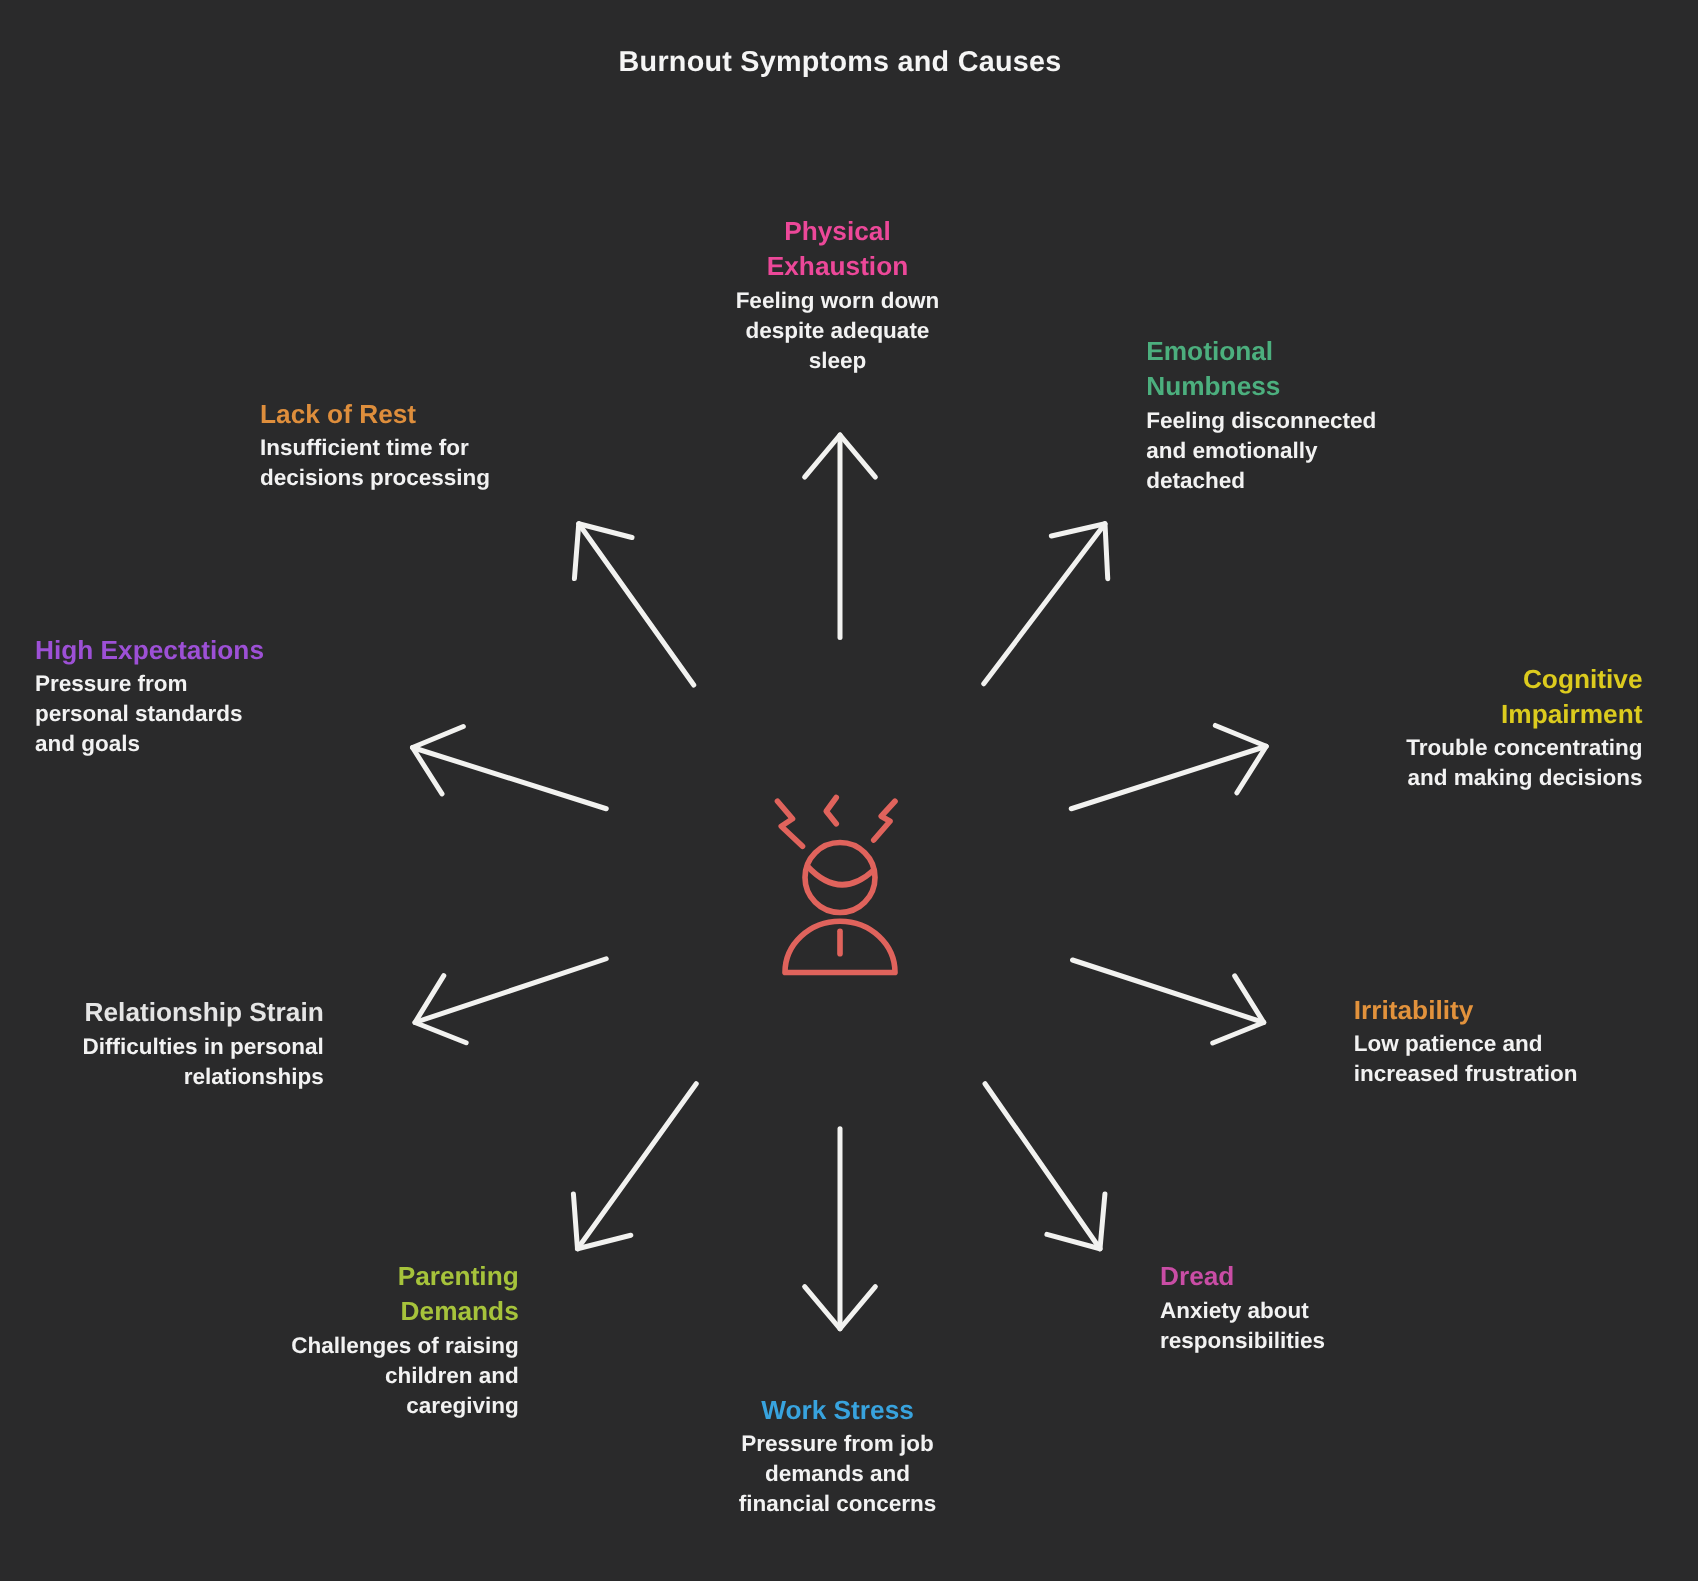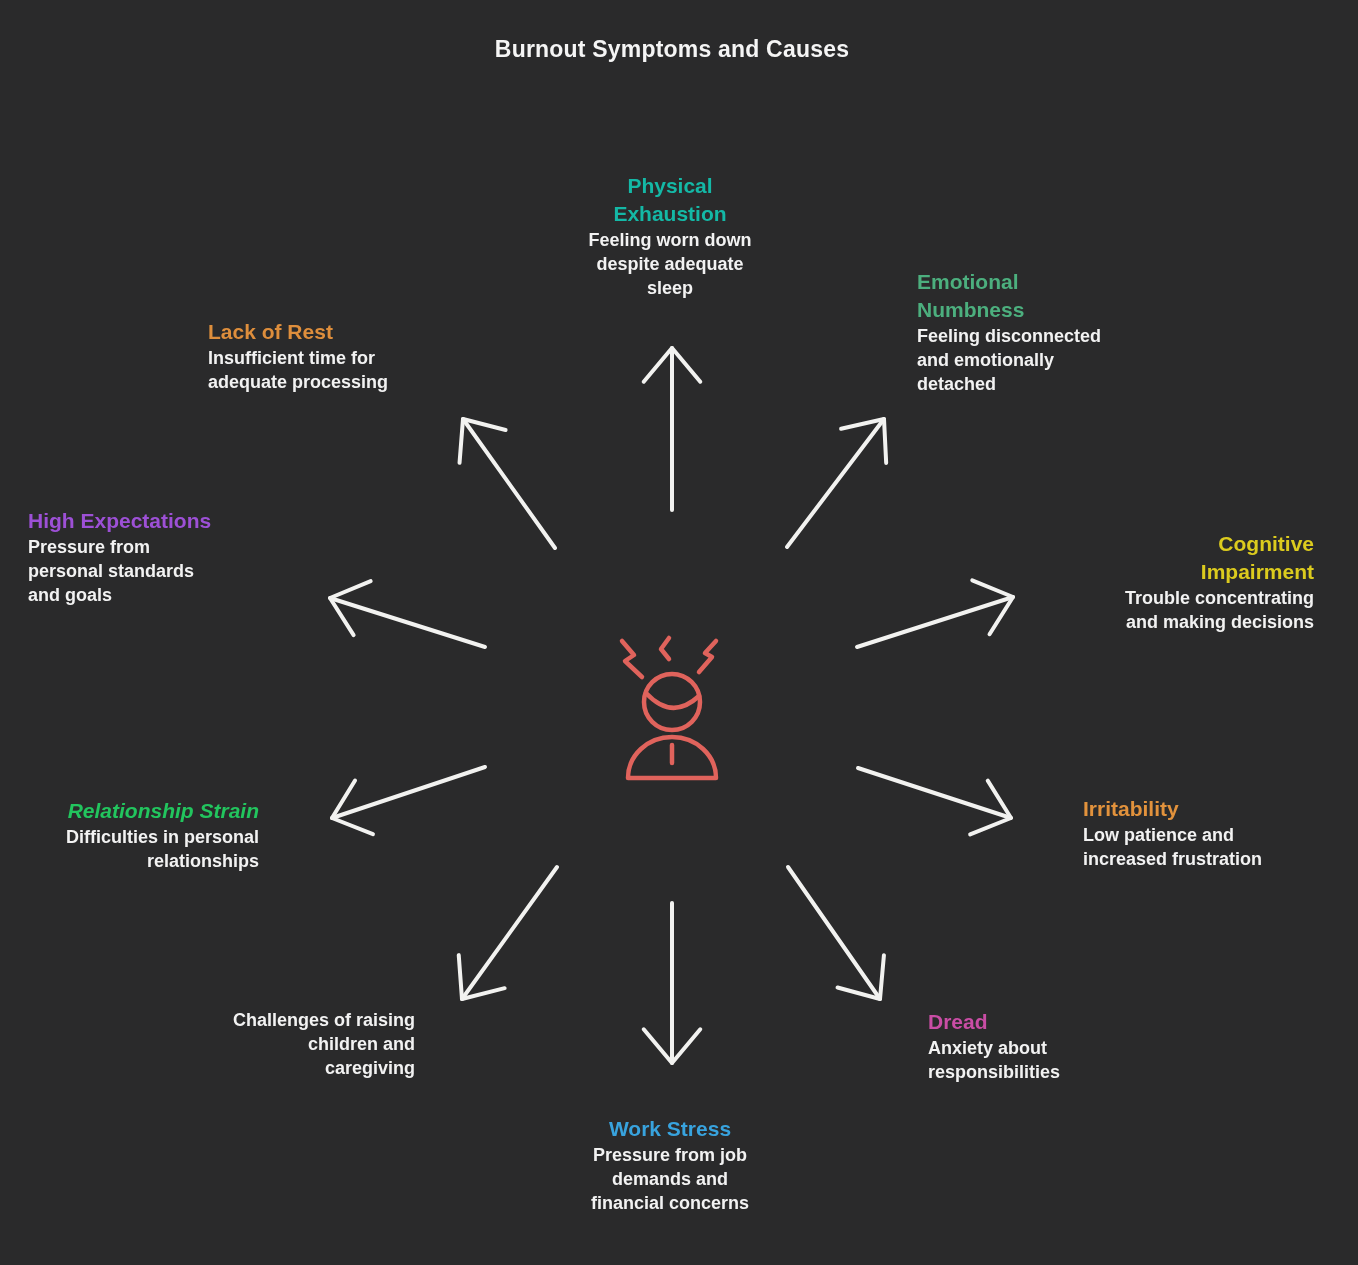--- a/index.html
+++ b/index.html
@@ -123,21 +123,21 @@
       <path d="M 69 13 L 61 24 L 69 34"></path>
       <path d="M 116 16 L 105 28 L 112 32 L 99 47"></path>
       <circle cx="72" cy="77" r="28"></circle>
       <path d="M 46 68 Q 72 96 99 71"></path>
       <path d="M 28 153 A 44 41 0 0 1 116 153 Z"></path>
       <path d="M 72 120 L 72 138"></path>
     </g>
   </svg>
 
   <div class="node" id="node-physical-exhaustion">
-    <div class="node-title" style="color: #14b8a6; text-align: center;">Physical
+    <div class="node-title" style="color: #ec4899; text-align: center;">Physical
 Exhaustion</div>
     <div class="node-desc">Feeling worn down
 despite adequate
 sleep</div>
   </div>
 
   <div class="node" id="node-emotional-numbness">
     <div class="node-title" style="color: rgb(76, 175, 126);">Emotional
 Numbness</div>
     <div class="node-desc">Feeling disconnected
@@ -165,37 +165,39 @@
   </div>
 
   <div class="node" id="node-work-stress">
     <div class="node-title" style="color: rgb(56, 163, 222);">Work Stress</div>
     <div class="node-desc">Pressure from job
 demands and
 financial concerns</div>
   </div>
 
   <div class="node" id="node-parenting-demands">
+    <div class="node-title" style="color: rgb(166, 195, 59);">Parenting
+Demands</div>
     <div class="node-desc">Challenges of raising
 children and
 caregiving</div>
   </div>
 
   <div class="node" id="node-relationship-strain">
-    <div class="node-title" style="color: #22c55e; font-style: italic;">Relationship Strain</div>
+    <div class="node-title" style="color: #e5e5e5;">Relationship Strain</div>
     <div class="node-desc">Difficulties in personal
 relationships</div>
   </div>
 
   <div class="node" id="node-high-expectations">
     <div class="node-title" style="color: rgb(157, 80, 214);">High Expectations</div>
     <div class="node-desc">Pressure from
 personal standards
 and goals</div>
   </div>
 
   <div class="node" id="node-lack-of-rest">
     <div class="node-title" style="color: rgb(222, 142, 60);">Lack of Rest</div>
     <div class="node-desc">Insufficient time for
-adequate processing</div>
+decisions processing</div>
   </div>
 
 </div>
 
 </body></html>

